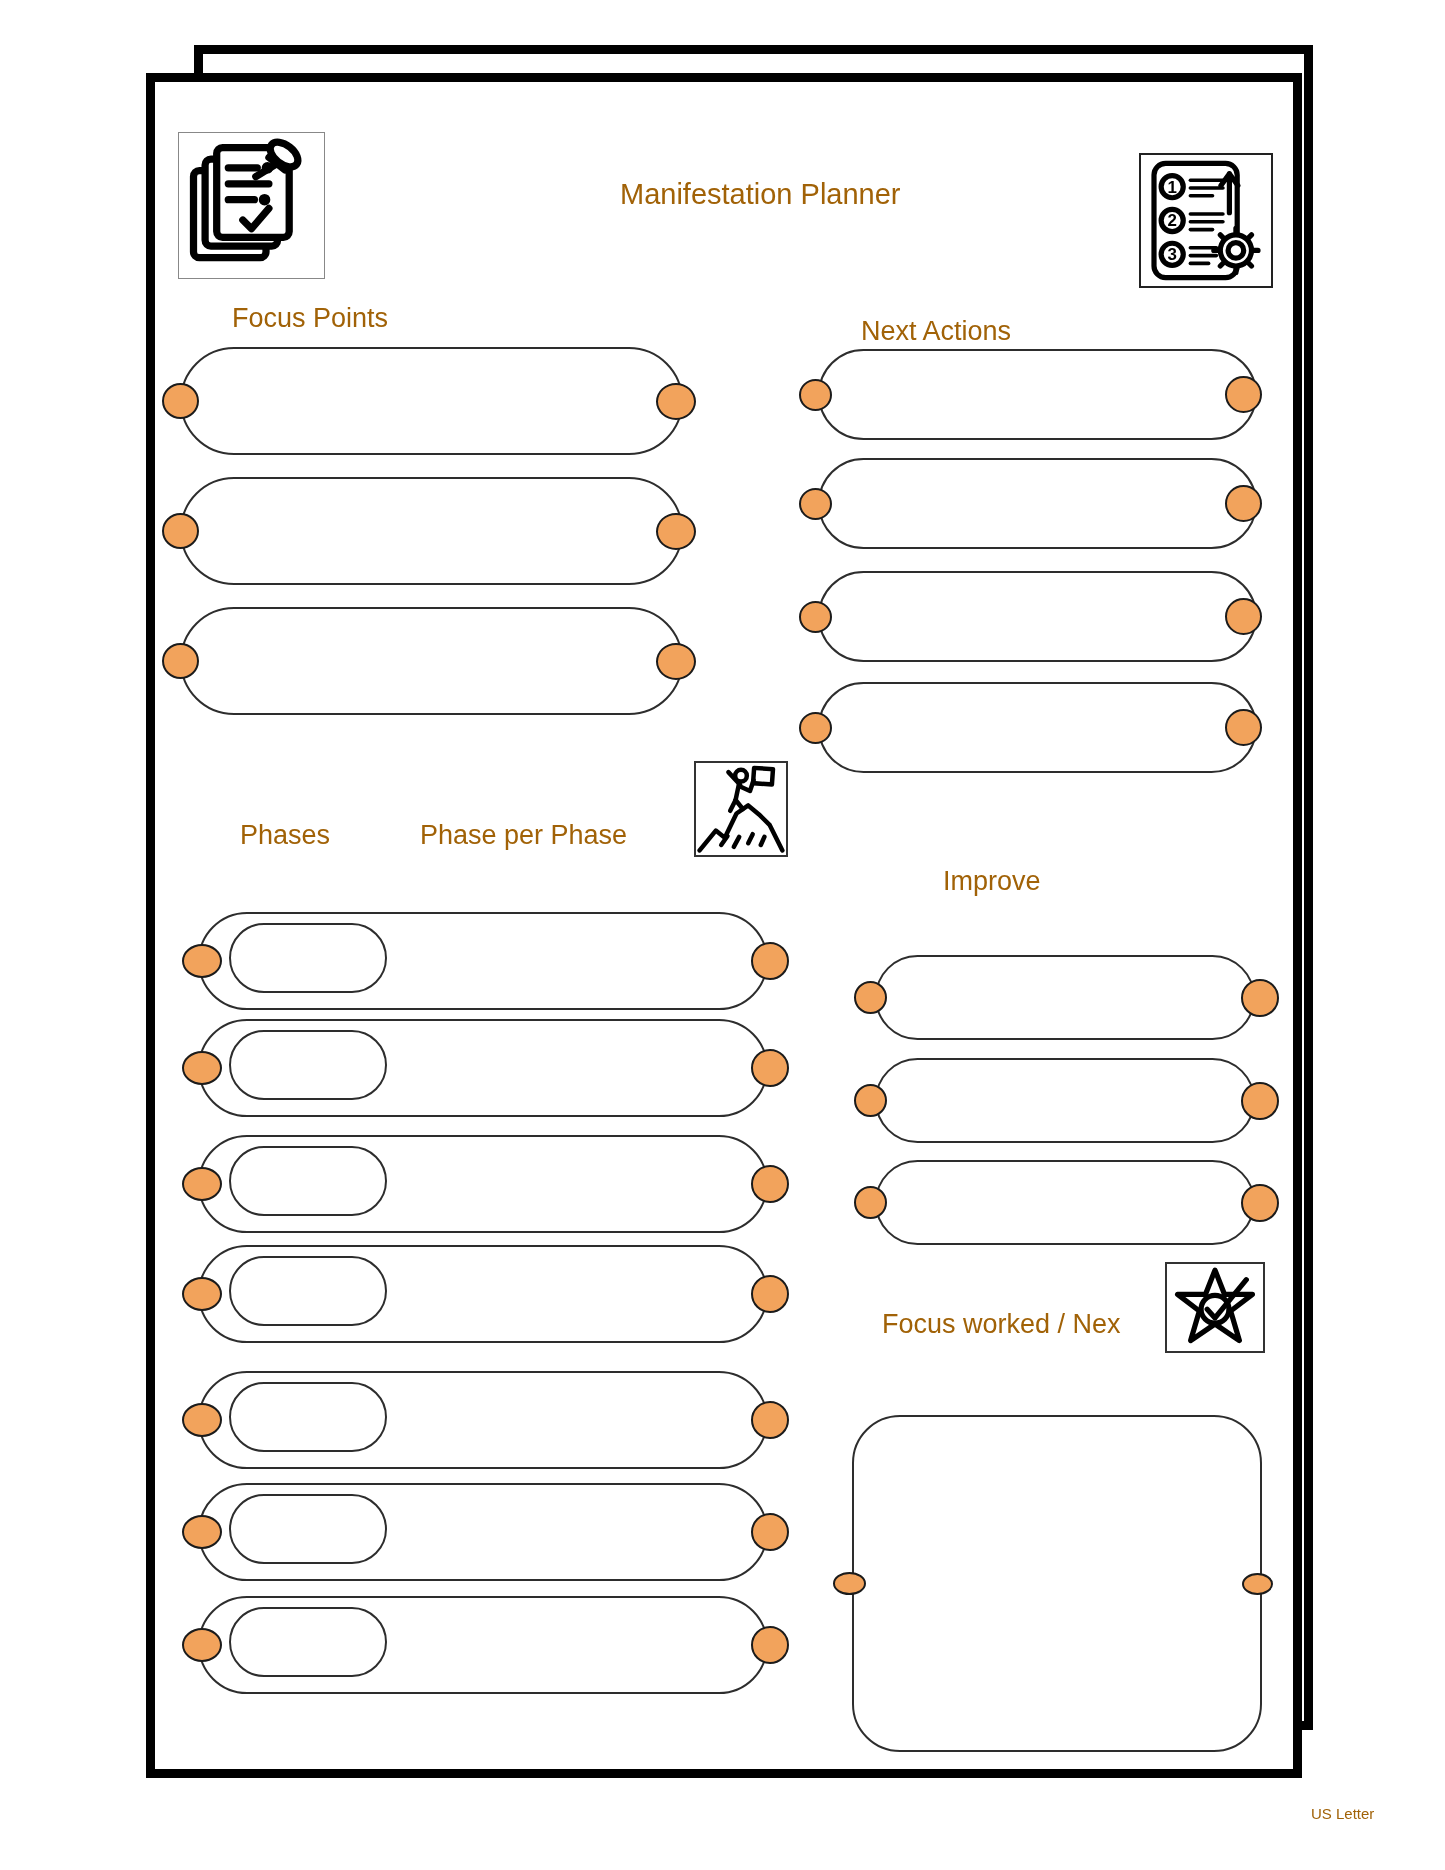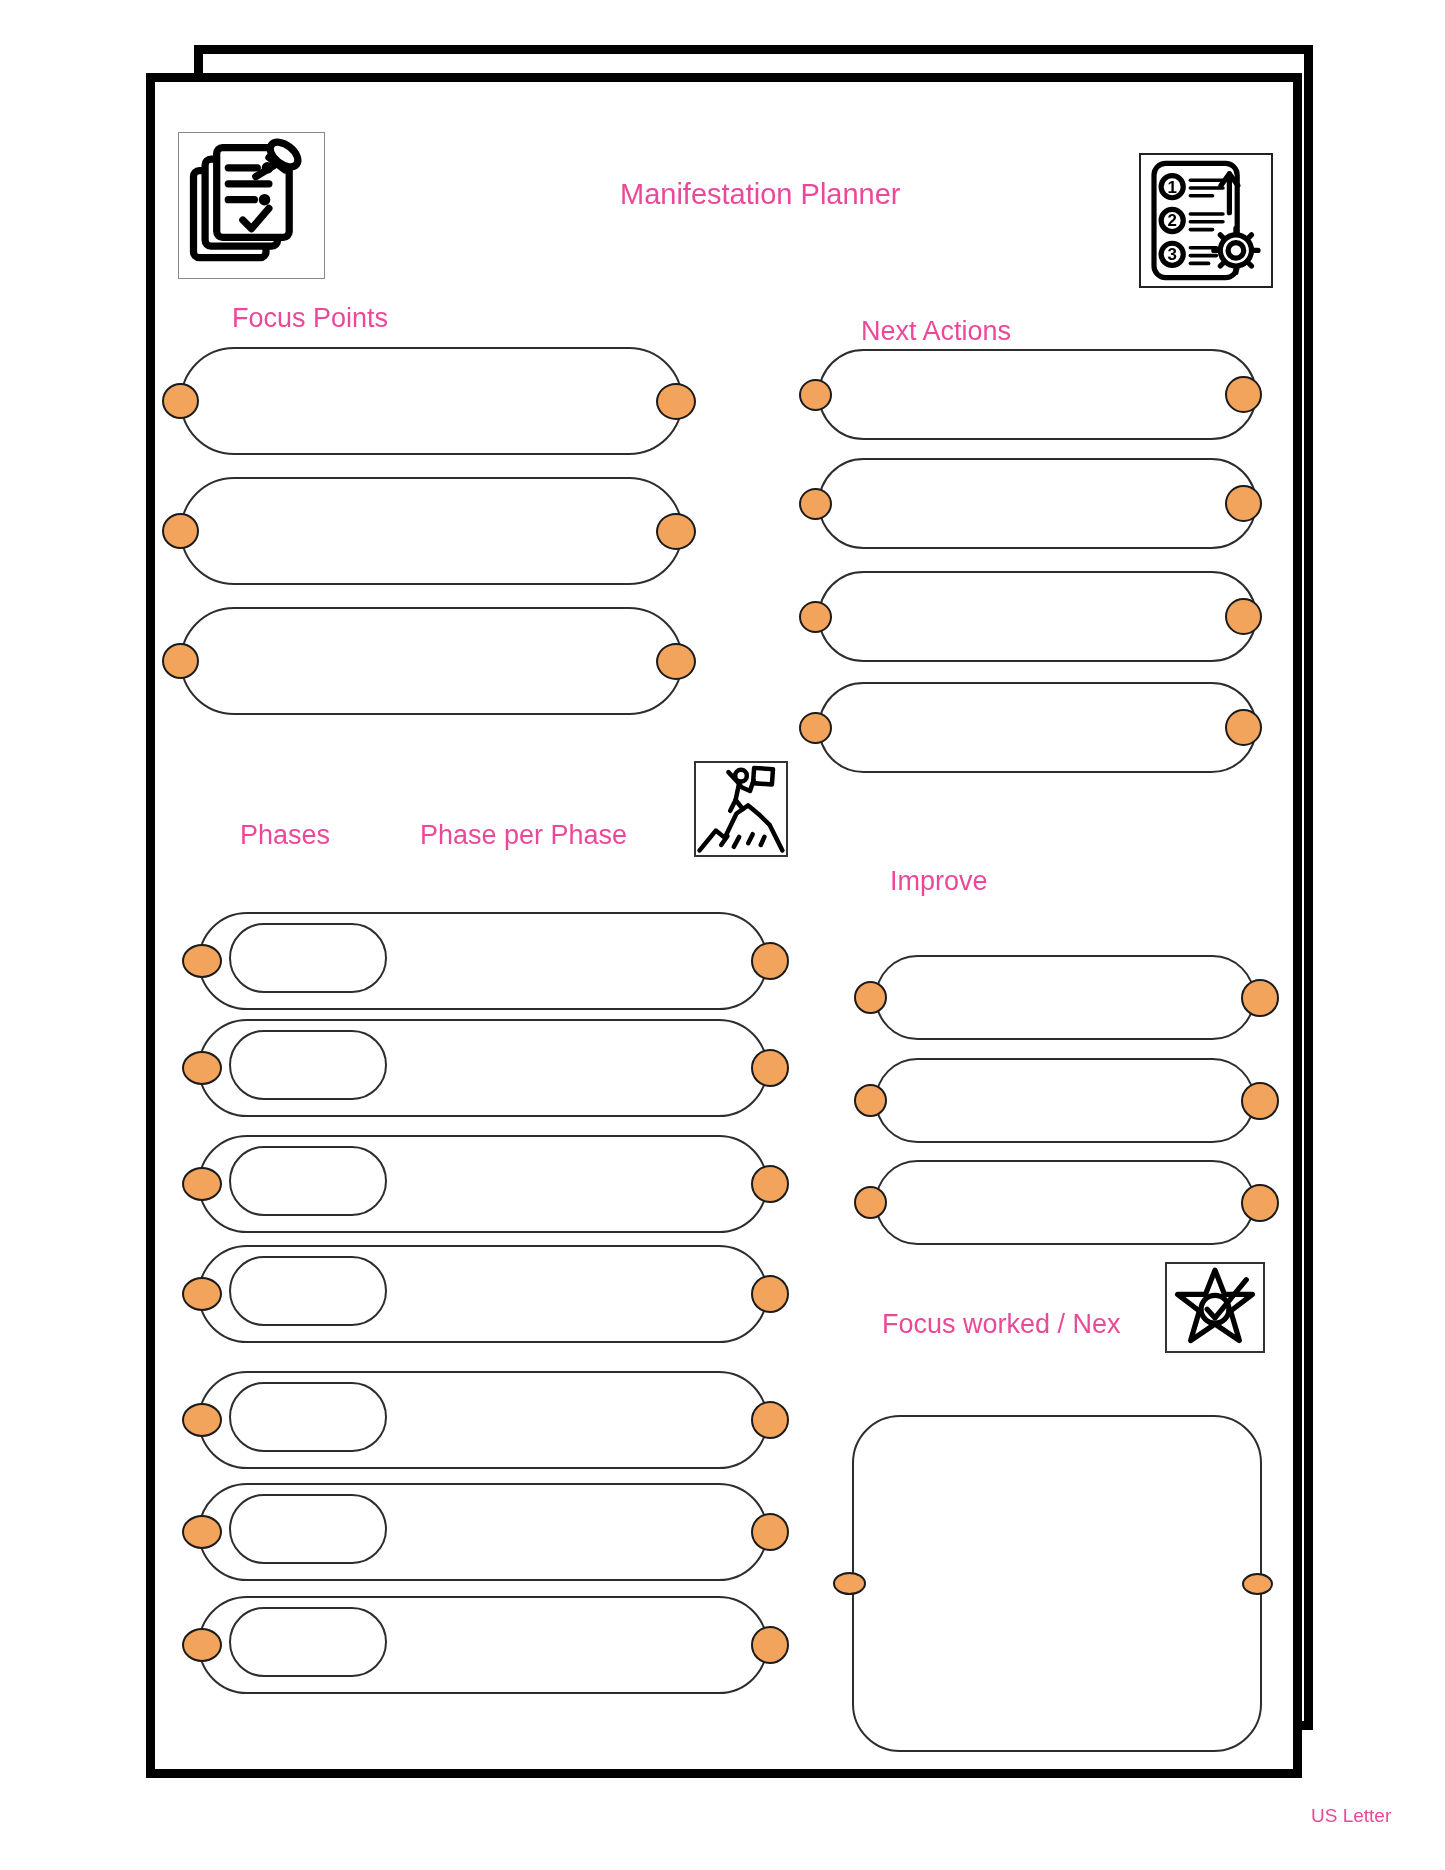--- a/index.html
+++ b/index.html
@@ -2,24 +2,24 @@
 <html style="--orange: #F2A35C; --outline: #2D2D2D;"><head>
 <meta charset="utf-8">
 <style>
   html,body{margin:0;padding:0;background:#ffffff;}
   .canvas{position:relative;width:1445px;height:1870px;background:#fff;overflow:hidden;
           font-family:"Liberation Sans", sans-serif;color:#141414;}
   .page-shadow{position:absolute;left:194px;top:45px;width:1119px;height:1685px;
                border:9px solid #000;box-sizing:border-box;background:#fff;}
   .page-main{position:absolute;left:146px;top:73px;width:1156px;height:1705px;
              border:9px solid #000;box-sizing:border-box;background:#fff;}
-  .label{position:absolute;white-space:nowrap;color:#ec4899;line-height:1.1;}
+  .label{position:absolute;white-space:nowrap;color:#a16207;line-height:1.1;}
   .title{font-size:29px;}
   .sec{font-size:27px;}
-  .small{font-size:19px;text-align:right;}
+  .small{font-size:15px;text-align:right;}
   .iconbox{position:absolute;background:#fff;box-sizing:border-box;}
   .iconbox svg{display:block;width:100%;height:100%;}
   .pill{position:absolute;background:#fff;border:2px solid var(--outline,#2d2d2d);box-sizing:border-box;}
   .dot{position:absolute;background:var(--orange,#F2A35C);border:2.5px solid #1b1b1b;
        border-radius:50%;box-sizing:border-box;}
   .layer{position:absolute;left:0;top:0;width:100%;height:100%;}
 </style>
 </head>
 <body>
 
@@ -79,21 +79,21 @@
         <circle cx="73" cy="73" r="12" fill="#fff"></circle>
         <circle cx="73" cy="73" r="6"></circle>
       </g>
     </svg>
   </div>
 
   <div class="label sec" style="left:232px;top:304px;">Focus Points</div>
   <div class="label sec" style="left:861px;top:317px;">Next Actions</div>
   <div class="label sec" style="left:240px;top:821px;">Phases</div>
   <div class="label sec" style="left:420px;top:821px;">Phase per Phase</div>
-  <div class="label sec" style="left:890px;top:867px;">Improve</div>
+  <div class="label sec" style="left:943px;top:867px;">Improve</div>
   <div class="label sec" style="left:882px;top:1310px;">Focus worked / Nex</div>
   <div class="label small" style="left:1311px;top:1806px;">US Letter</div>
 
   <div class="iconbox" style="left:694px;top:761px;width:94px;height:96px;border:2px solid #333;">
     <svg viewBox="0 0 100 100" fill="none" stroke="#000" stroke-width="5" stroke-linecap="round" stroke-linejoin="round">
       <path d="M4 96 L22 74 L32 82 L45 55 L58 46 L70 56 L82 68 L96 96"></path>
       <path d="M28 90 l7 -10"></path>
         <path d="M42 92 l6 -11"></path>
         <path d="M58 88 l5 -10"></path>
         <path d="M72 90 l4 -9"></path>

